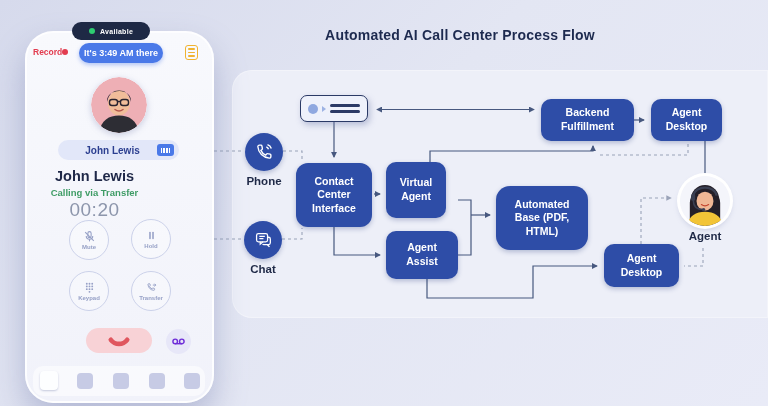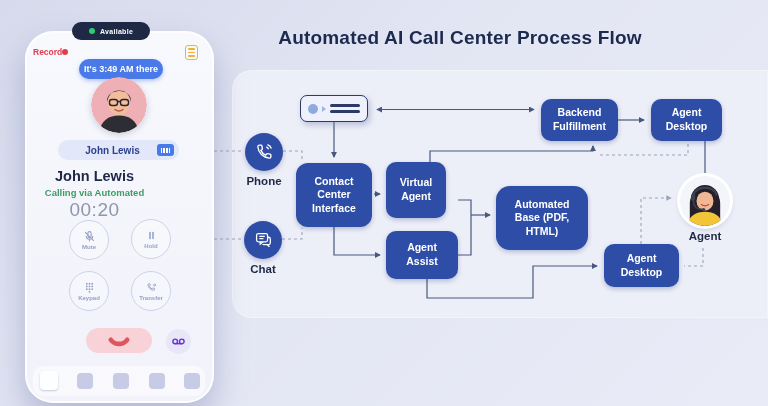--- a/index.html
+++ b/index.html
@@ -5,21 +5,21 @@
   html,body{margin:0;padding:0;}
   body{
     width:768px;height:406px;position:relative;overflow:hidden;
     font-family:"Liberation Sans", sans-serif;
     background:linear-gradient(135deg,#d6daec 0%,#e3e6f3 45%,#e9ebf7 100%);
   }
   
   .flow-panel{position:absolute;left:232px;top:70px;width:536px;height:248px;
     background:#edeff8;border-radius:20px 0 0 20px;box-shadow:0 0 0 1px rgba(255,255,255,.35) inset;}
   .page-title{position:absolute;left:240px;top:27px;width:440px;text-align:center;
-    font-size:19px;font-weight:700;color:#1d2a4f;letter-spacing:.2px;}
+    font-size:14px;font-weight:700;color:#1d2a4f;letter-spacing:.2px;}
   
   .node{position:absolute;background:#2e4da7;color:#fff;border-radius:10px;
     display:flex;align-items:center;justify-content:center;text-align:center;
     font-size:10.5px;font-weight:600;line-height:1.3;padding:3px 6px;box-sizing:border-box;
     box-shadow:0 2px 5px rgba(30,50,120,.28);z-index:3;}
   .channel{position:absolute;z-index:3;display:flex;flex-direction:column;align-items:center;}
   .channel .bubble{width:38px;height:38px;border-radius:50%;background:#2e4da7;
     display:flex;align-items:center;justify-content:center;box-shadow:0 2px 5px rgba(30,50,120,.28);}
   .channel .clabel{margin-top:4px;font-size:11.5px;font-weight:600;color:#1f2947;}
   .widget{position:absolute;left:300px;top:95px;width:68px;height:27px;z-index:3;
@@ -39,21 +39,21 @@
     box-shadow:0 16px 32px rgba(108,118,168,.4);box-sizing:border-box;z-index:4;}
   .status-pill{position:absolute;left:72px;top:22px;width:78px;height:18px;background:#1e2945;
     border-radius:9px;display:flex;align-items:center;justify-content:center;gap:5px;z-index:6;}
   .status-pill .gdot{width:6px;height:6px;border-radius:50%;background:#2ecc71;}
   .status-pill span{color:#fff;font-size:7px;font-weight:600;letter-spacing:.3px;}
   .record{position:absolute;left:33px;top:47px;display:flex;align-items:center;gap:0;z-index:5;}
   .record span{color:#e23c4f;font-size:8.5px;font-weight:700;}
   .record .rdot{width:6px;height:6px;border-radius:50%;background:#e23c4f;}
   .time-pill{position:absolute;left:79px;top:43px;width:84px;height:20px;background:#4a79e8;
     border-radius:10px;display:flex;align-items:center;justify-content:center;z-index:5;
-    color:#fff;font-size:9px;font-weight:600;box-shadow:0 2px 4px rgba(74,121,232,.4);margin-top:16px;}
+    color:#fff;font-size:9px;font-weight:600;box-shadow:0 2px 4px rgba(74,121,232,.4);}
   .note-icon{position:absolute;left:185px;top:45px;width:13px;height:15px;border:1.6px solid #f0b330;
     border-radius:3px;z-index:5;display:flex;flex-direction:column;justify-content:center;gap:2px;padding:0 2px;box-sizing:border-box;}
   .note-icon i{display:block;height:1.4px;background:#f0b330;border-radius:1px;}
   .caller-avatar{position:absolute;left:91px;top:77px;width:56px;height:56px;border-radius:50%;overflow:hidden;z-index:5;box-shadow:0 2px 6px rgba(120,130,175,.35);}
   .name-pill{position:absolute;left:58px;top:140px;width:121px;height:20px;background:#e2e7f9;
     border-radius:10px;display:flex;align-items:center;justify-content:center;z-index:5;}
   .name-pill .nm{color:#2c3f90;font-size:10px;font-weight:700;margin-right:12px;}
   .name-pill .badge{position:absolute;right:5px;top:4px;width:17px;height:12px;background:#4a79e8;border-radius:3px;
     display:flex;align-items:center;justify-content:center;gap:1.5px;}
   .name-pill .badge i{display:block;width:1.3px;height:5px;background:#fff;}
@@ -133,21 +133,21 @@
   </div>
 <div class="node" style="left:386px;top:162px;width:60px;height:56px;">
     <span>Virtual Agent</span>
   </div>
 <div class="node" style="left:386px;top:231px;width:72px;height:48px;text-align:center;">
     <span>Agent Assist</span>
   </div>
 <div class="node" style="left:496px;top:186px;width:92px;height:64px;border-radius:14px;">
     <span>Automated Base (PDF, HTML)</span>
   </div>
-<div class="node" style="left:541px;top:99px;width:77px;height:42px;">
+<div class="node" style="left:541px;top:99px;width:93px;height:42px;">
     <span>Backend Fulfillment</span>
   </div>
 <div class="node" style="left:651px;top:99px;width:71px;height:42px;">
     <span>Agent Desktop</span>
   </div>
 <div class="node" style="left:604px;top:244px;width:75px;height:43px;">
     <span>Agent Desktop</span>
   </div>
 
 <div class="agent-avatar">
@@ -242,21 +242,21 @@
   <span class="nm">John Lewis</span>
   <span class="badge">
       <i></i>
       <i></i>
       <i></i>
       <i></i>
     </span>
 </div>
 
 <div class="caller-name">John Lewis</div>
-<div class="call-via">Calling via Automated</div>
+<div class="call-via">Calling via Transfer</div>
 <div class="timer">00:20</div>
 
 <div class="cbtn" style="left:69px;top:220px;">
   <svg width="13" height="13" viewBox="0 0 24 24" fill="none" stroke="#96a0c6" stroke-width="2">
     <rect x="9" y="3" width="6" height="11" rx="3"></rect>
     <path d="M6,11 C6,15 9,17 12,17 C15,17 18,15 18,11"></path>
     <path d="M12,17 V21"></path>
     <path d="M4,4 L20,20"></path>
   </svg>
   <span class="blabel">Mute</span>

